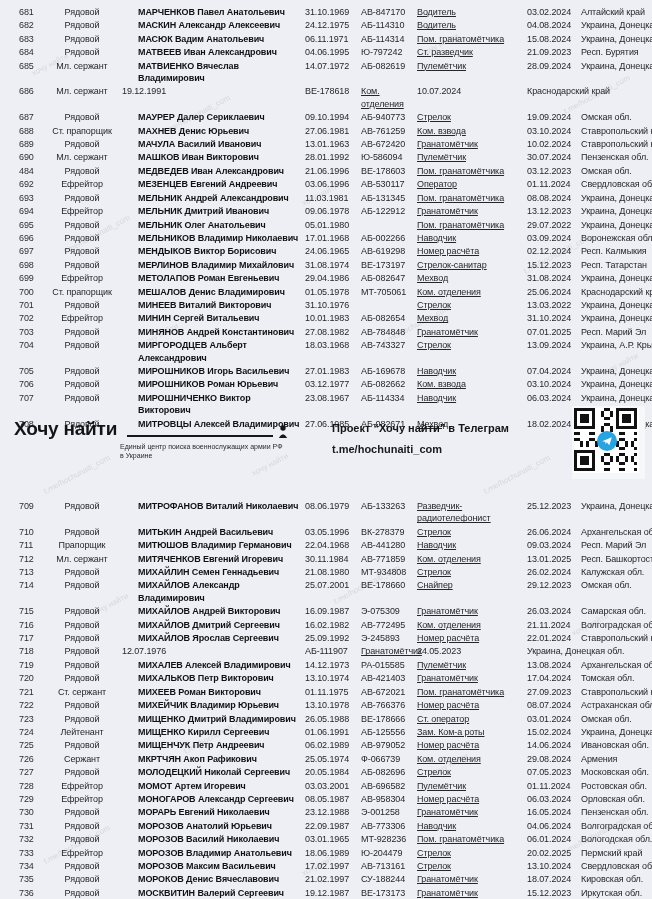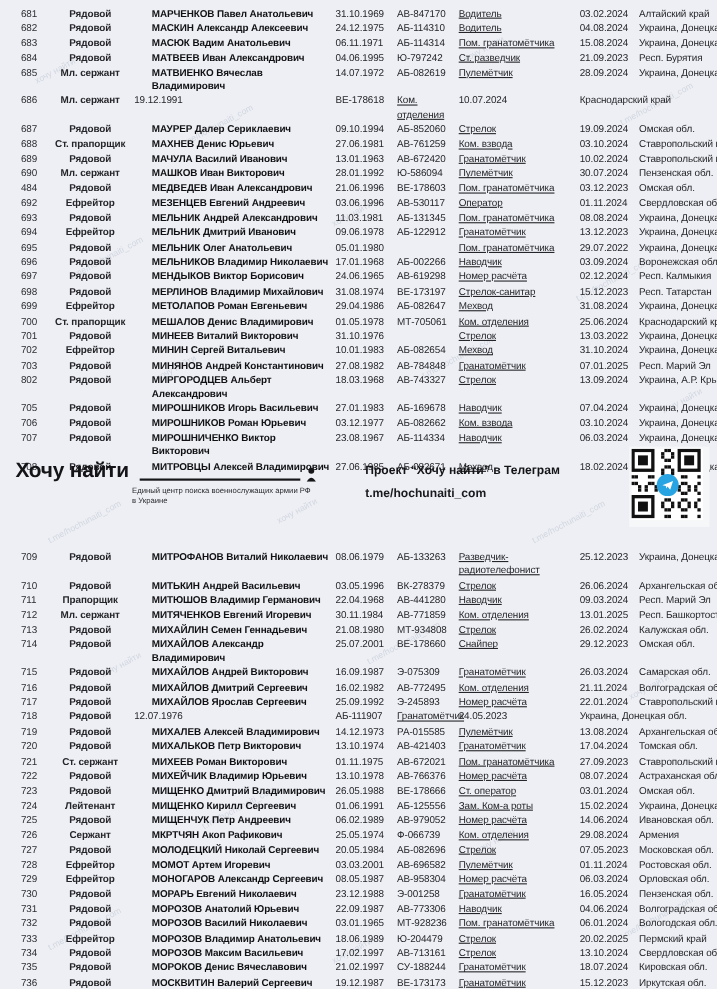--- a/index.html
+++ b/index.html
@@ -31,21 +31,21 @@
     margin-bottom:1px;
   }
   .cell{
     font-size:9px;
     line-height:12.4px;
     letter-spacing:-0.1px;
     white-space:nowrap;
     color:#26262a;
   }
   .num{padding-left:13px;color:#2d2d31;}
-  .rank{text-align:center;font-weight:bold;}
+  .rank{text-align:center;}
   .name{font-weight:bold;white-space:normal;padding-right:4px;color:#111114;padding-left:16px;}
   .pos{white-space:normal;padding-right:4px;text-decoration:underline;}
   .region{padding-right:2px;}
   .logo-band{position:absolute;top:418px;left:14px;right:0;height:78px;z-index:2;}
   .logo-title-row{display:flex;align-items:flex-end;}
   .logo-title{font-size:19px;font-weight:bold;color:#141417;letter-spacing:-0.2px;}
   .logo-line{display:inline-block;width:146px;border-bottom:2.5px solid #17171a;margin:0 5px 3px 10px;}
   .person-glyph{margin-bottom:2px;}
   .logo-subtitle{
     margin-left:106px;margin-top:3px;width:168px;
@@ -151,21 +151,21 @@
       <div class="cell doc">ВЕ-178618</div>
       <div class="cell pos">Ком. отделения</div>
       <div class="cell date">10.07.2024</div>
       <div class="cell region">Краснодарский край</div>
     </div>
     <div class="row">
       <div class="cell num">687</div>
       <div class="cell rank">Рядовой</div>
       <div class="cell name">МАУРЕР Далер Сериклаевич</div>
       <div class="cell dob">09.10.1994</div>
-      <div class="cell doc">АБ-852060</div>
+      <div class="cell doc">АБ-940773</div>
       <div class="cell pos">Стрелок</div>
       <div class="cell date">19.09.2024</div>
       <div class="cell region">Омская обл.</div>
     </div>
     <div class="row">
       <div class="cell num">688</div>
       <div class="cell rank">Ст. прапорщик</div>
       <div class="cell name">МАХНЕВ Денис Юрьевич</div>
       <div class="cell dob">27.06.1981</div>
       <div class="cell doc">АВ-761259</div>
@@ -317,21 +317,21 @@
       <div class="cell num">703</div>
       <div class="cell rank">Рядовой</div>
       <div class="cell name">МИНЯНОВ Андрей Константинович</div>
       <div class="cell dob">27.08.1982</div>
       <div class="cell doc">АВ-784848</div>
       <div class="cell pos">Гранатомётчик</div>
       <div class="cell date">07.01.2025</div>
       <div class="cell region">Респ. Марий Эл</div>
     </div>
     <div class="row">
-      <div class="cell num">802</div>
+      <div class="cell num">704</div>
       <div class="cell rank">Рядовой</div>
       <div class="cell name">МИРГОРОДЦЕВ Альберт Александрович</div>
       <div class="cell dob">18.03.1968</div>
       <div class="cell doc">АВ-743327</div>
       <div class="cell pos">Стрелок</div>
       <div class="cell date">13.09.2024</div>
       <div class="cell region">Украина, А.Р. Крым</div>
     </div>
     <div class="row">
       <div class="cell num">705</div>

